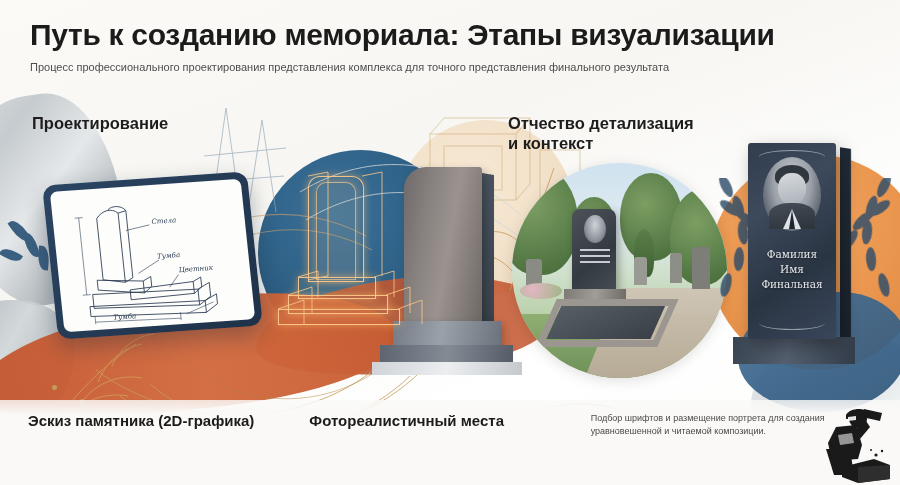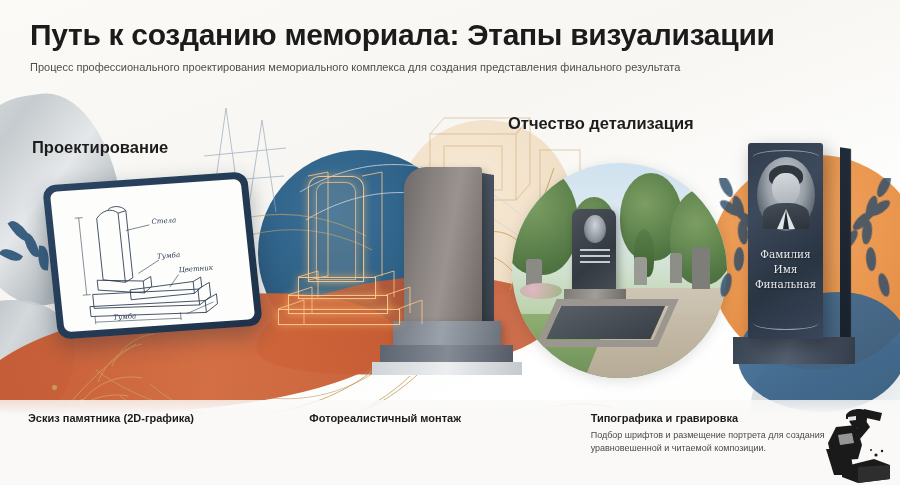--- a/index.html
+++ b/index.html
@@ -48,21 +48,21 @@
   .goldline{position:absolute;border:1.3px solid rgba(196,156,90,.62);border-radius:50%;background:transparent;}
   .leaf-navy{position:absolute;background:#3b5f80;border-radius:0 72% 0 72%;}
 
   
   .header{position:absolute;left:0;top:0;width:860px;padding:18px 30px 0;box-sizing:border-box;z-index:12;}
   .title{font-size:30px;font-weight:700;color:#1b1b1b;letter-spacing:-.3px;line-height:1.1;margin:0;}
   .subtitle{font-size:11px;color:#4d4d4d;margin:9px 0 0;line-height:1.3;}
 
   
   .stage-head{position:absolute;z-index:14;font-size:16.5px;font-weight:700;color:#1d1d1d;line-height:1.22;}
-  .sh-left{left:32px;top:113px;margin-top:24px;}
+  .sh-left{left:32px;top:113px;}
   .sh-right{left:508px;top:113px;}
 
   
   .tablet{position:absolute;left:50px;top:178px;width:205px;height:155px;z-index:13;
     transform:rotate(-6deg) skewY(2deg);
     background:linear-gradient(140deg,#2b4563,#1e3148);border-radius:13px;padding:7px;
     box-sizing:border-box;box-shadow:0 9px 22px rgba(20,35,55,.33);}
   .tablet-screen{width:100%;height:100%;background:#fdfdfb;border-radius:7px;position:relative;overflow:hidden;}
   .sk-label{position:absolute;font-family:"DejaVu Serif",serif;font-style:italic;font-size:7px;color:#2b3c54;white-space:nowrap;}
 
@@ -78,21 +78,21 @@
   .gran-base{left:380px;top:345px;width:133px;height:22px;
     background:linear-gradient(100deg,#5c646f,#848b95 50%,#545b66);}
   .gran-base2{left:372px;top:362px;width:150px;height:13px;
     background:linear-gradient(100deg,#cfd3d7,#eceef0 50%,#c4c9cd);}
 
   
   .wire{position:absolute;z-index:14;border:1.4px solid rgba(255,203,140,.92);
     box-shadow:0 0 9px rgba(255,190,110,.55);background:rgba(255,214,160,.07);}
 
   
-  .plaque{position:absolute;left:748px;top:143px;width:75px;height:196px;z-index:14;
+  .plaque{position:absolute;left:748px;top:143px;width:88px;height:196px;z-index:14;
     background:linear-gradient(145deg,#313d4d 0%,#3d4a5c 30%,#2a3543 65%,#39465a 100%);
     border-radius:3px;box-shadow:5px 7px 18px rgba(0,0,0,.34);}
   .plaque-side{position:absolute;left:840px;top:148px;width:11px;height:191px;z-index:13;
     background:linear-gradient(180deg,#222c38,#1a222c);transform:skewY(9deg);}
   .plaque-pedestal{position:absolute;left:733px;top:337px;width:122px;height:27px;z-index:13;
     background:linear-gradient(100deg,#3a4553,#556070 45%,#333d4a);}
   .portrait-oval{position:absolute;left:50%;top:14px;transform:translateX(-50%);
     width:58px;height:74px;border-radius:50%/52% 52% 48% 48%;
     background:radial-gradient(ellipse at 50% 34%,#c9cdd2 0%,#9aa1a9 46%,#5b636d 78%,#3b434d 100%);}
   .p-hair{position:absolute;left:50%;top:8px;transform:translateX(-50%);width:34px;height:22px;
@@ -112,21 +112,21 @@
     text-shadow:0 1px 2px rgba(0,0,0,.55);}
   .orn{position:absolute;left:50%;transform:translateX(-50%);width:66px;height:13px;
     border-top:1.1px solid rgba(210,218,226,.62);border-radius:50%;}
   .orn-top{top:7px;} .orn-bot{bottom:9px;border-top:none;border-bottom:1.1px solid rgba(210,218,226,.62);}
 
   
   .captions{position:absolute;left:0;bottom:0;width:900px;height:85px;z-index:20;
     background:linear-gradient(180deg,rgba(250,250,248,.82) 0%,#faf9f7 18%,#faf9f7 100%);
     display:flex;padding:12px 28px 0;box-sizing:border-box;}
   .cap{flex:1;padding-right:14px;}
-  .cap-title{font-size:11px;font-weight:700;color:#1c1c1c;margin:0 0 4px;line-height:1.2;}
+  .cap-title{font-size:15px;font-weight:700;color:#1c1c1c;margin:0 0 4px;line-height:1.2;}
   .cap-body{font-size:9px;color:#4a4a4a;line-height:1.45;margin:0;}
 
   
   .mason{position:absolute;right:6px;bottom:2px;width:82px;height:78px;z-index:25;}
 </style>
 </head>
 <body>
 
 <div class="canvas">
 
@@ -212,28 +212,29 @@
         <path d="M56 100 C46 86, 32 80, 20 82"></path>
       </g>
     </svg>
 
     <div class="goldline" style="left:52px;top:385px;width:5px;height:5px;background:#c49c5a;border:none;"></div>
     <div class="goldline" style="left:80px;top:399px;width:4px;height:4px;background:#c49c5a;border:none;"></div>
   </div>
 
   <div class="header">
     <h1 class="title">Путь к созданию мемориала: Этапы визуализации</h1>
-    <p class="subtitle">Процесс профессионального проектирования мемориального комплекса для создания представления финального результата</p>
+    <p class="subtitle">Процесс профессионального проектирования представления комплекса для точного представления финального результата</p>
   </div>
 
   <div class="stage-head sh-left">
     <div>Проектирование</div>
   </div>
   <div class="stage-head sh-right">
     <div>Отчество детализация</div>
+    <div>и контекст</div>
   </div>
 
   <div class="tablet">
     <div class="tablet-screen">
       <svg width="100%" height="100%" viewBox="0 0 192 142">
         <g stroke="#2b3c54" stroke-width="0.85" fill="none" stroke-linejoin="round">
 
           <path d="M44 30 L44 92 L66 96 L66 26 C60 20 50 22 44 30 Z"></path>
           <path d="M66 26 L74 24 C70 18 60 18 56 22"></path>
           <path d="M66 96 L74 92 L74 24"></path>
@@ -371,24 +372,23 @@
       </div>
       <div class="orn orn-bot"></div>
     </div>
   </div>
 
   <div class="captions">
     <div class="cap">
       <p class="cap-title">Эскиз памятника (2D-графика)</p>
     </div>
     <div class="cap">
-      <p class="cap-title">Фотореалистичный монтаж</p>
+      <p class="cap-title">Фотореалистичный места</p>
     </div>
     <div class="cap">
-      <p class="cap-title">Типографика и гравировка</p>
       <p class="cap-body">Подбор шрифтов и размещение портрета для создания уравновешенной и читаемой композиции.</p>
     </div>
   </div>
 
   <svg class="mason" viewBox="0 0 82 78">
     <g fill="#1a1a1a">
 
       <path d="M30 62 L62 54 L78 60 L78 74 L46 78 L30 72 Z"></path>
       <path d="M46 62 L78 60 L78 74 L46 78 Z" fill="#2e2e2e"></path>
 

